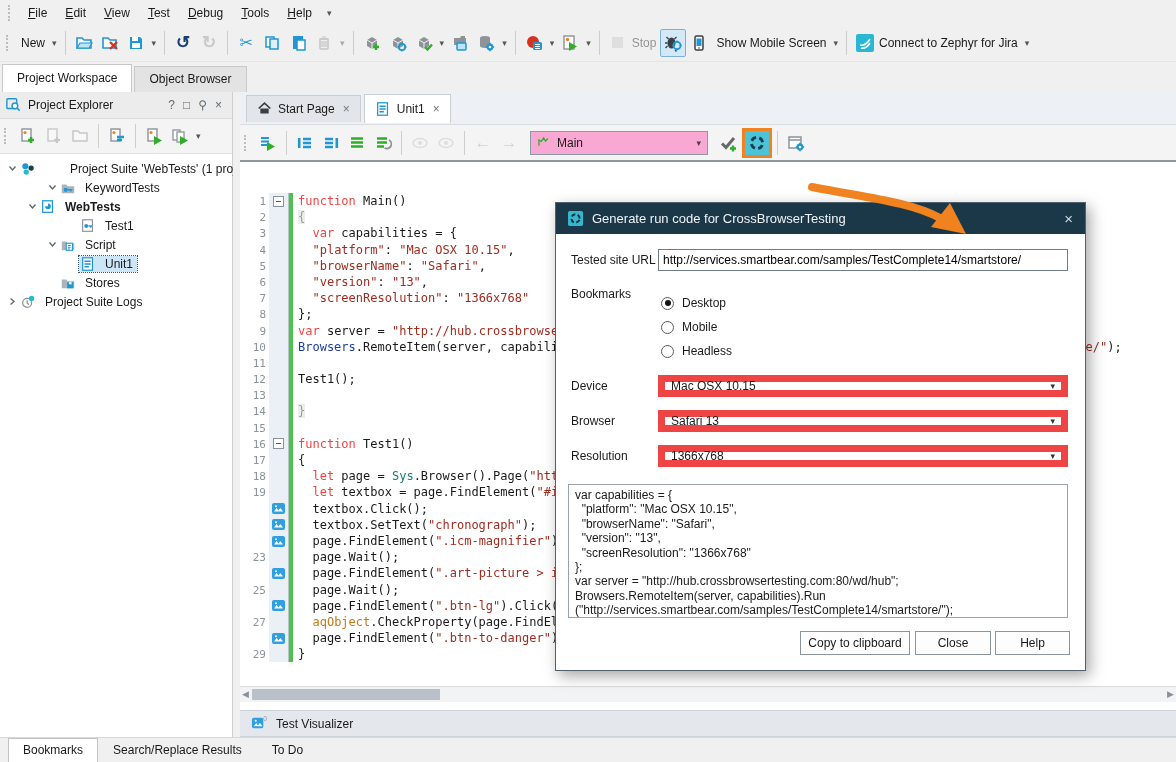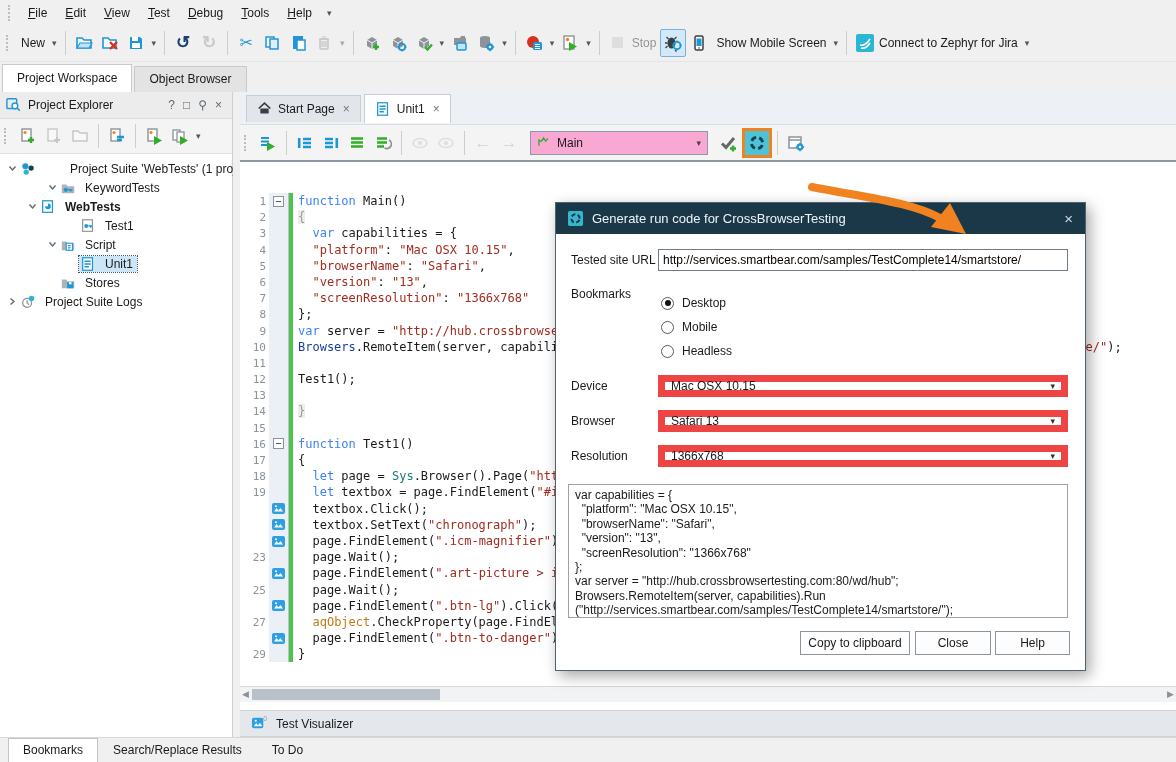--- a/index.html
+++ b/index.html
@@ -52,21 +52,21 @@
   .tcombo .cl{flex:1;}
   .tcombo .car{font-size:9px;color:#444;}
   
   #edit{position:absolute;left:0;top:97px;width:936px;height:497px;background:#fff;overflow:hidden;padding-top:4px;box-sizing:border-box;}
   .eline{display:flex;height:16.2px;align-items:stretch;}
   .lnum{width:26px;text-align:right;color:#8a939c;font:11px "DejaVu Sans Mono",monospace;padding-top:2px;flex:none;}
   .lslot{width:19px;background:#eaf0f5;margin-left:3px;display:flex;align-items:center;justify-content:center;flex:none;}
   .ldiv{width:1px;background:#b9c2ca;flex:none;}
   .lgreen{width:4px;background:#4dc24d;flex:none;}
   .lcode{margin:0;padding:1px 0 0 5px;font:12px "DejaVu Sans Mono",monospace;white-space:pre;}
-  .kw{color:#3b82f6;margin-top:28px;}.str{color:#a02c20;}.o1{color:#177c7c;}.o2{color:#1a3f9e;}.o3{color:#c07b16;}
+  .kw{color:#ef4444;margin-top:28px;}.str{color:#a02c20;}.o1{color:#177c7c;}.o2{color:#1a3f9e;}.o3{color:#c07b16;}
   .ghost{background:#ededed;color:#9a9a9a;}
   .fold{width:11px;height:11px;border:1px solid #8a939c;background:#fff linear-gradient(#555,#555) center/5px 1px no-repeat;box-sizing:border-box;}
   #hscroll{position:absolute;left:0;top:594px;width:936px;height:16px;background:#f2f3f4;border-top:1px solid #dadada;box-sizing:border-box;}
   .harr{position:absolute;top:2px;color:#8a9199;font-size:9px;}
   .hthumb{position:absolute;left:12px;top:2px;width:188px;height:11px;background:#b9c0c8;}
   #tvbar{position:absolute;left:0;top:618px;width:936px;height:27px;background:#e4e8ec;border-top:1px solid #cdd3d8;border-bottom:1px solid #cdd3d8;display:flex;align-items:center;gap:8px;padding-left:11px;box-sizing:border-box;}
   
   #bottombar{left:0;top:737px;width:1176px;height:25px;background:#f0f0f0;border-top:1px solid #d8d8d8;display:flex;padding-left:8px;box-sizing:border-box;}
   .btab{padding:4px 14px;border:1px solid transparent;white-space:nowrap;}
   .btab.active{background:#fff;border-color:#c4c4c4;border-bottom:none;}

